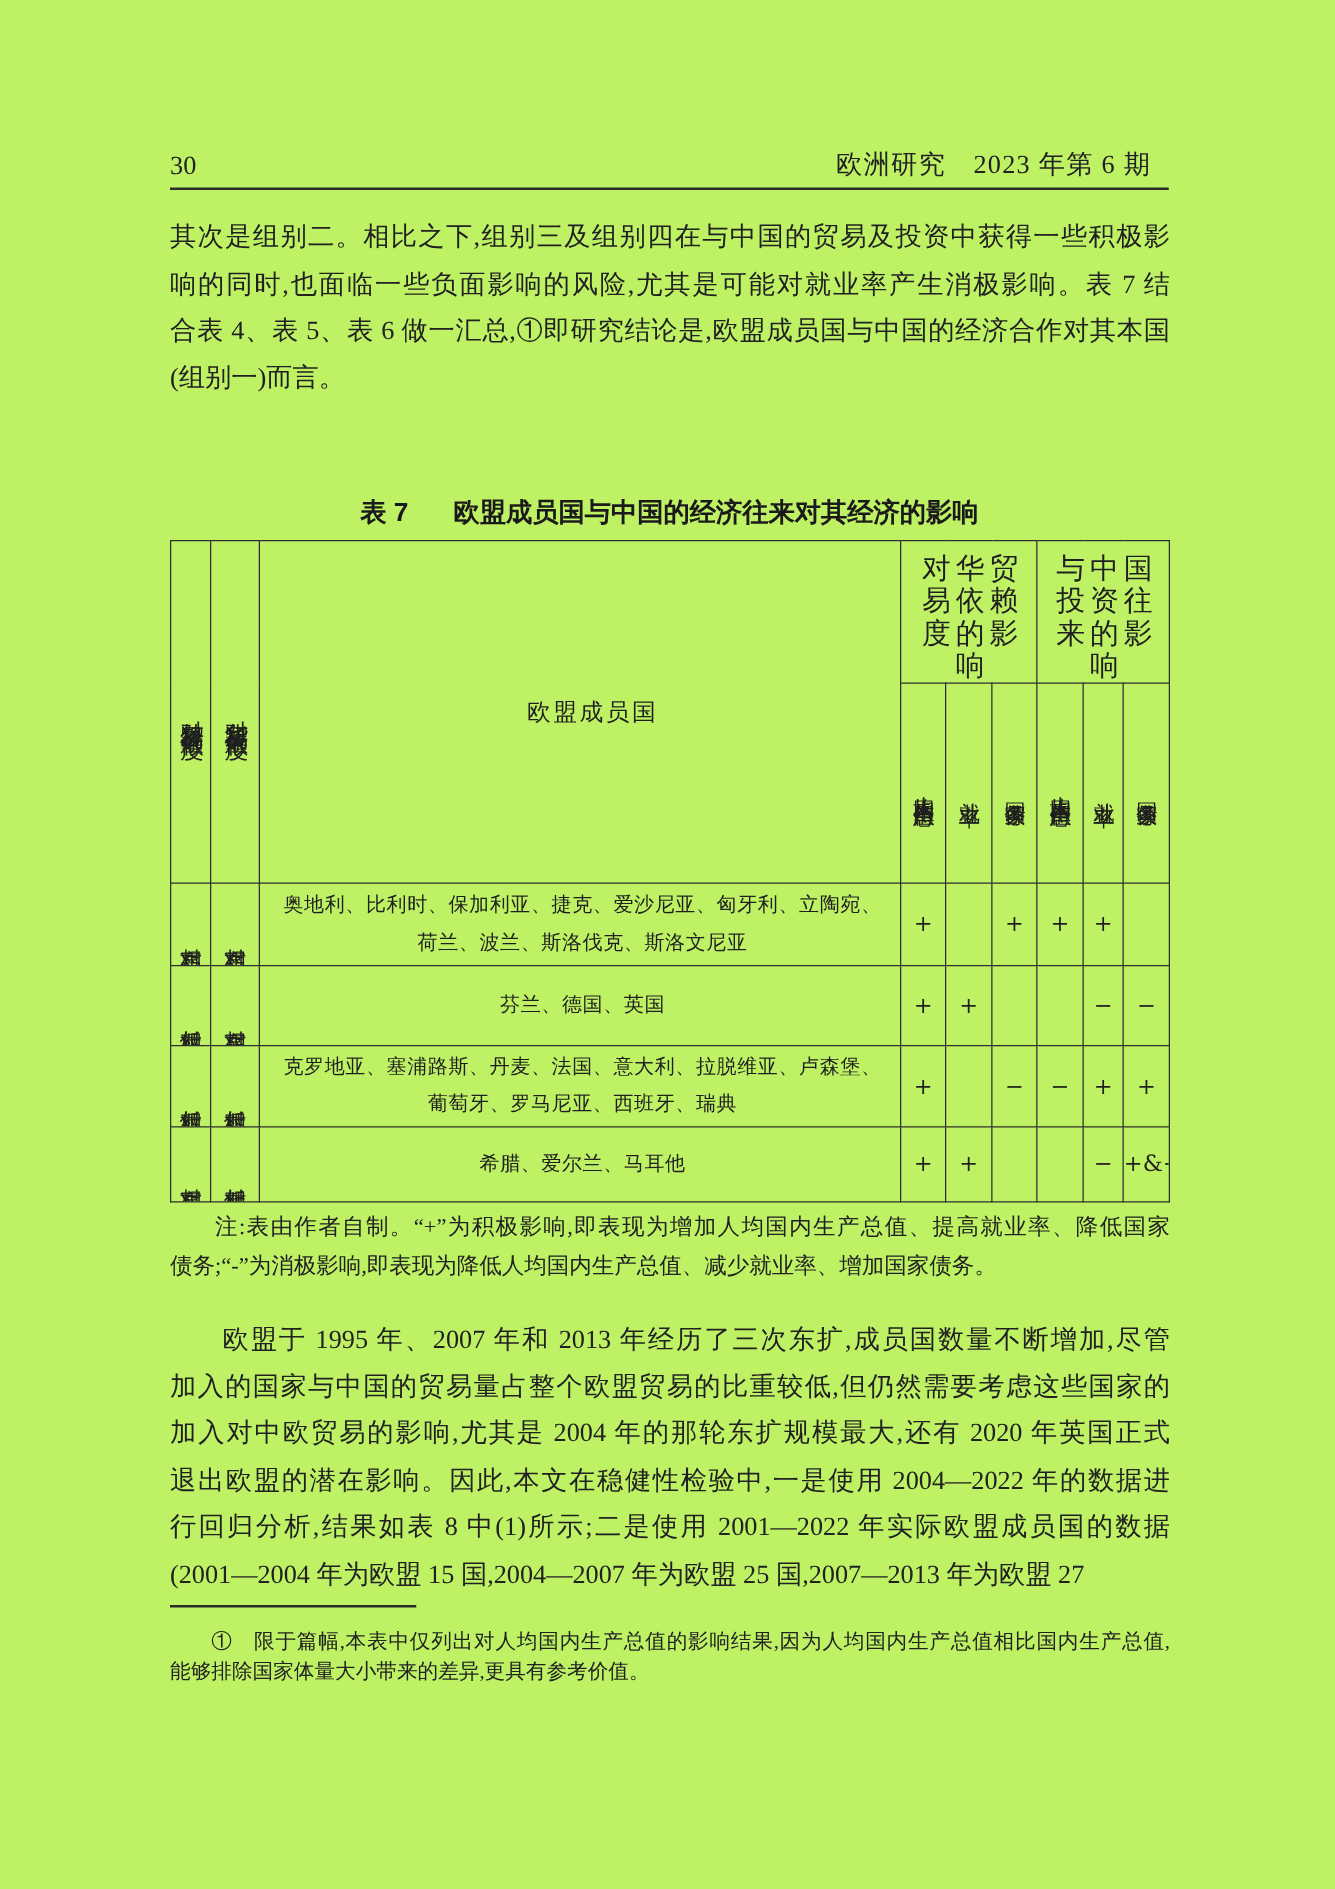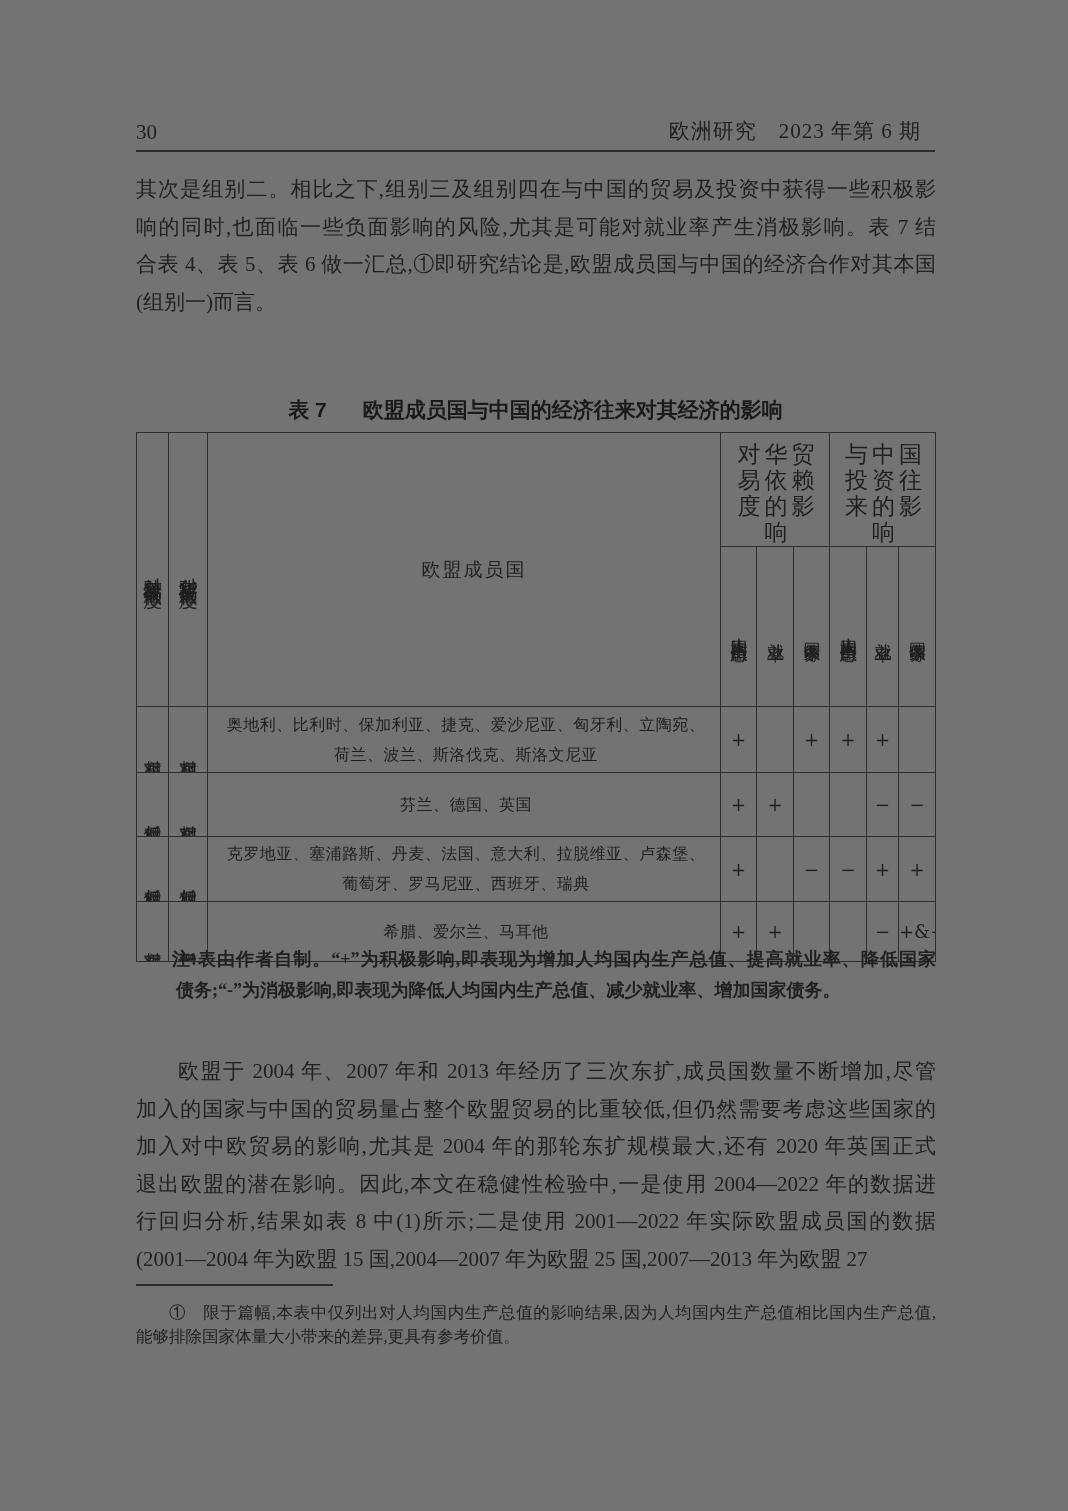--- a/index.html
+++ b/index.html
@@ -1,20 +1,20 @@
 <!DOCTYPE html>
 <html><head>
 <meta charset="utf-8">
 <style>
   * { margin:0; padding:0; box-sizing:border-box; }
   html,body { background:#e9e9e9; }
   .page {
     position:relative;
     width:1068px; height:1511px;
-    background:#737373;
+    background:#bef264;
     margin:0 auto;
     font-family:"Liberation Serif","DejaVu Serif",serif;
     color:#212121;
     overflow:hidden;
   }
   
   .running-head {
     position:absolute; left:136px; top:117px; width:799px;
     display:flex; justify-content:space-between; align-items:flex-end;
     font-size:21px;
@@ -68,24 +68,24 @@
   td.vcell .lvl {
     font-family:"Liberation Sans","DejaVu Sans",sans-serif;
     font-size:18px; letter-spacing:0; line-height:1.12;
   }
   td.countries {
     text-align:left; padding:2px 10px 2px 14px;
     font-size:16px; line-height:30px; letter-spacing:0.5px;
   }
   td.val { font-size:18px; letter-spacing:0; font-family:"DejaVu Serif","Liberation Serif",serif; }
   
-  .note { position:absolute; left:136px; top:944px; width:800px; font-size:18px; line-height:31px;font-weight:bold; }
+  .note { position:absolute; left:136px; top:966px; width:800px; font-size:18px; line-height:31px; }
   .note .line { text-align:justify; text-align-last:justify; white-space:nowrap; }
   .note .line:first-child { text-indent:2em; }
-  .note .line:last-child { text-align-last:left;margin-left:40px; }
+  .note .line:last-child { text-align-last:left; }
   
   .foot-sep { position:absolute; left:136px; top:1284px; width:197px; height:1.5px; background:#2c2c2c; }
   .footnote { position:absolute; left:136px; top:1301px; width:800px; font-size:16.5px; line-height:23.5px; }
   .footnote .line { text-align:justify; text-align-last:justify; white-space:nowrap; }
   .footnote .line:first-child { text-indent:2em; }
   .footnote .line:last-child { text-align-last:left; }
 </style>
 </head>
 <body>
 
@@ -184,21 +184,21 @@
         </tr>
       </tbody>
   </table>
 
   <div class="note">
       <div class="line">注:表由作者自制。“+”为积极影响,即表现为增加人均国内生产总值、提高就业率、降低国家</div>
       <div class="line">债务;“-”为消极影响,即表现为降低人均国内生产总值、减少就业率、增加国家债务。</div>
     </div>
 
   <div class="para indent-first" id="para2">
-      <div class="line">欧盟于 2004 年、2007 年和 2013 年经历了三次东扩,成员国数量不断增加,尽管</div>
+      <div class="line">欧盟于 1995 年、2007 年和 2013 年经历了三次东扩,成员国数量不断增加,尽管</div>
       <div class="line">加入的国家与中国的贸易量占整个欧盟贸易的比重较低,但仍然需要考虑这些国家的</div>
       <div class="line">加入对中欧贸易的影响,尤其是 2004 年的那轮东扩规模最大,还有 2020 年英国正式</div>
       <div class="line">退出欧盟的潜在影响。因此,本文在稳健性检验中,一是使用 2004—2022 年的数据进</div>
       <div class="line">行回归分析,结果如表 8 中(1)所示;二是使用 2001—2022 年实际欧盟成员国的数据</div>
       <div class="line">(2001—2004 年为欧盟 15 国,2004—2007 年为欧盟 25 国,2007—2013 年为欧盟 27</div>
     </div>
 
   <div class="foot-sep"></div>
   <div class="footnote">
       <div class="line">①　限于篇幅,本表中仅列出对人均国内生产总值的影响结果,因为人均国内生产总值相比国内生产总值,</div>

